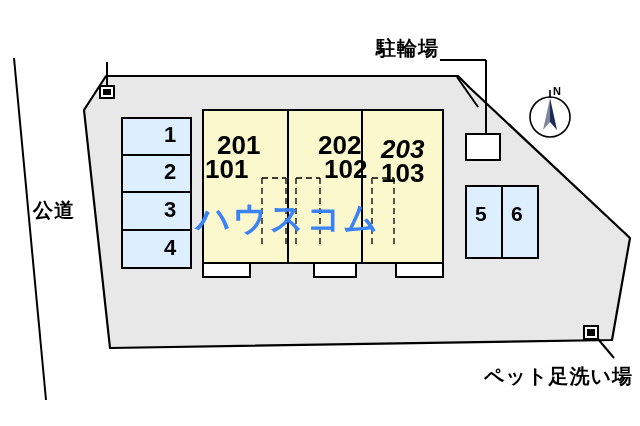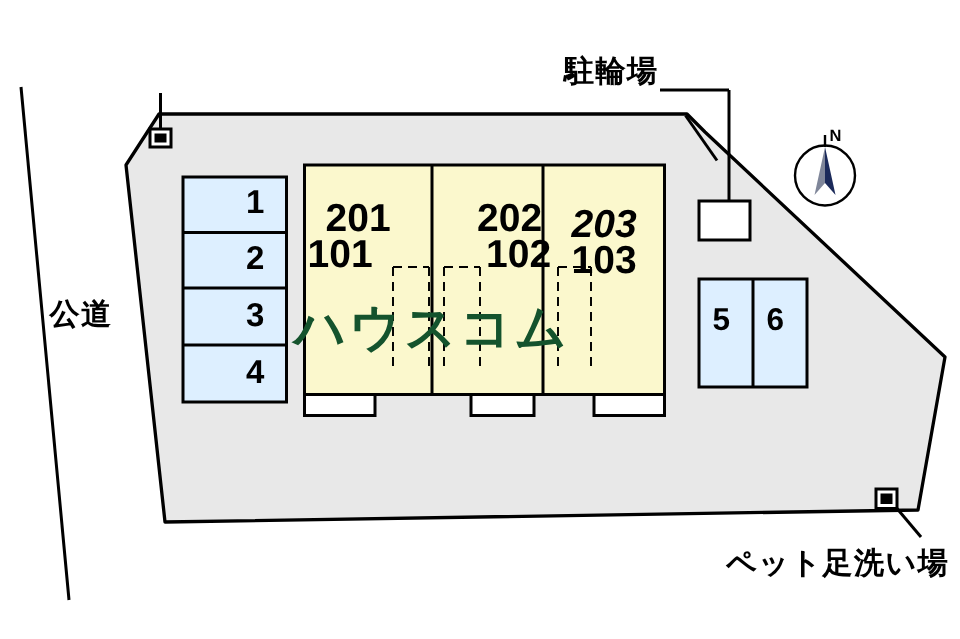--- a/index.html
+++ b/index.html
@@ -52,21 +52,21 @@
   }
   .compass-n {
     font-size: 11px;
     font-weight: bold;
   }
   .watermark {
     position: absolute;
     left: 196px;
     top: 196px;
     font-size: 34px;
-    color: #14532d;
+    color: #3b82f6;
     font-weight: bold;
     letter-spacing: 2px;
     pointer-events: none;
   }
 </style>
 </head>
 <body>
 
 <div id="stage">
 

